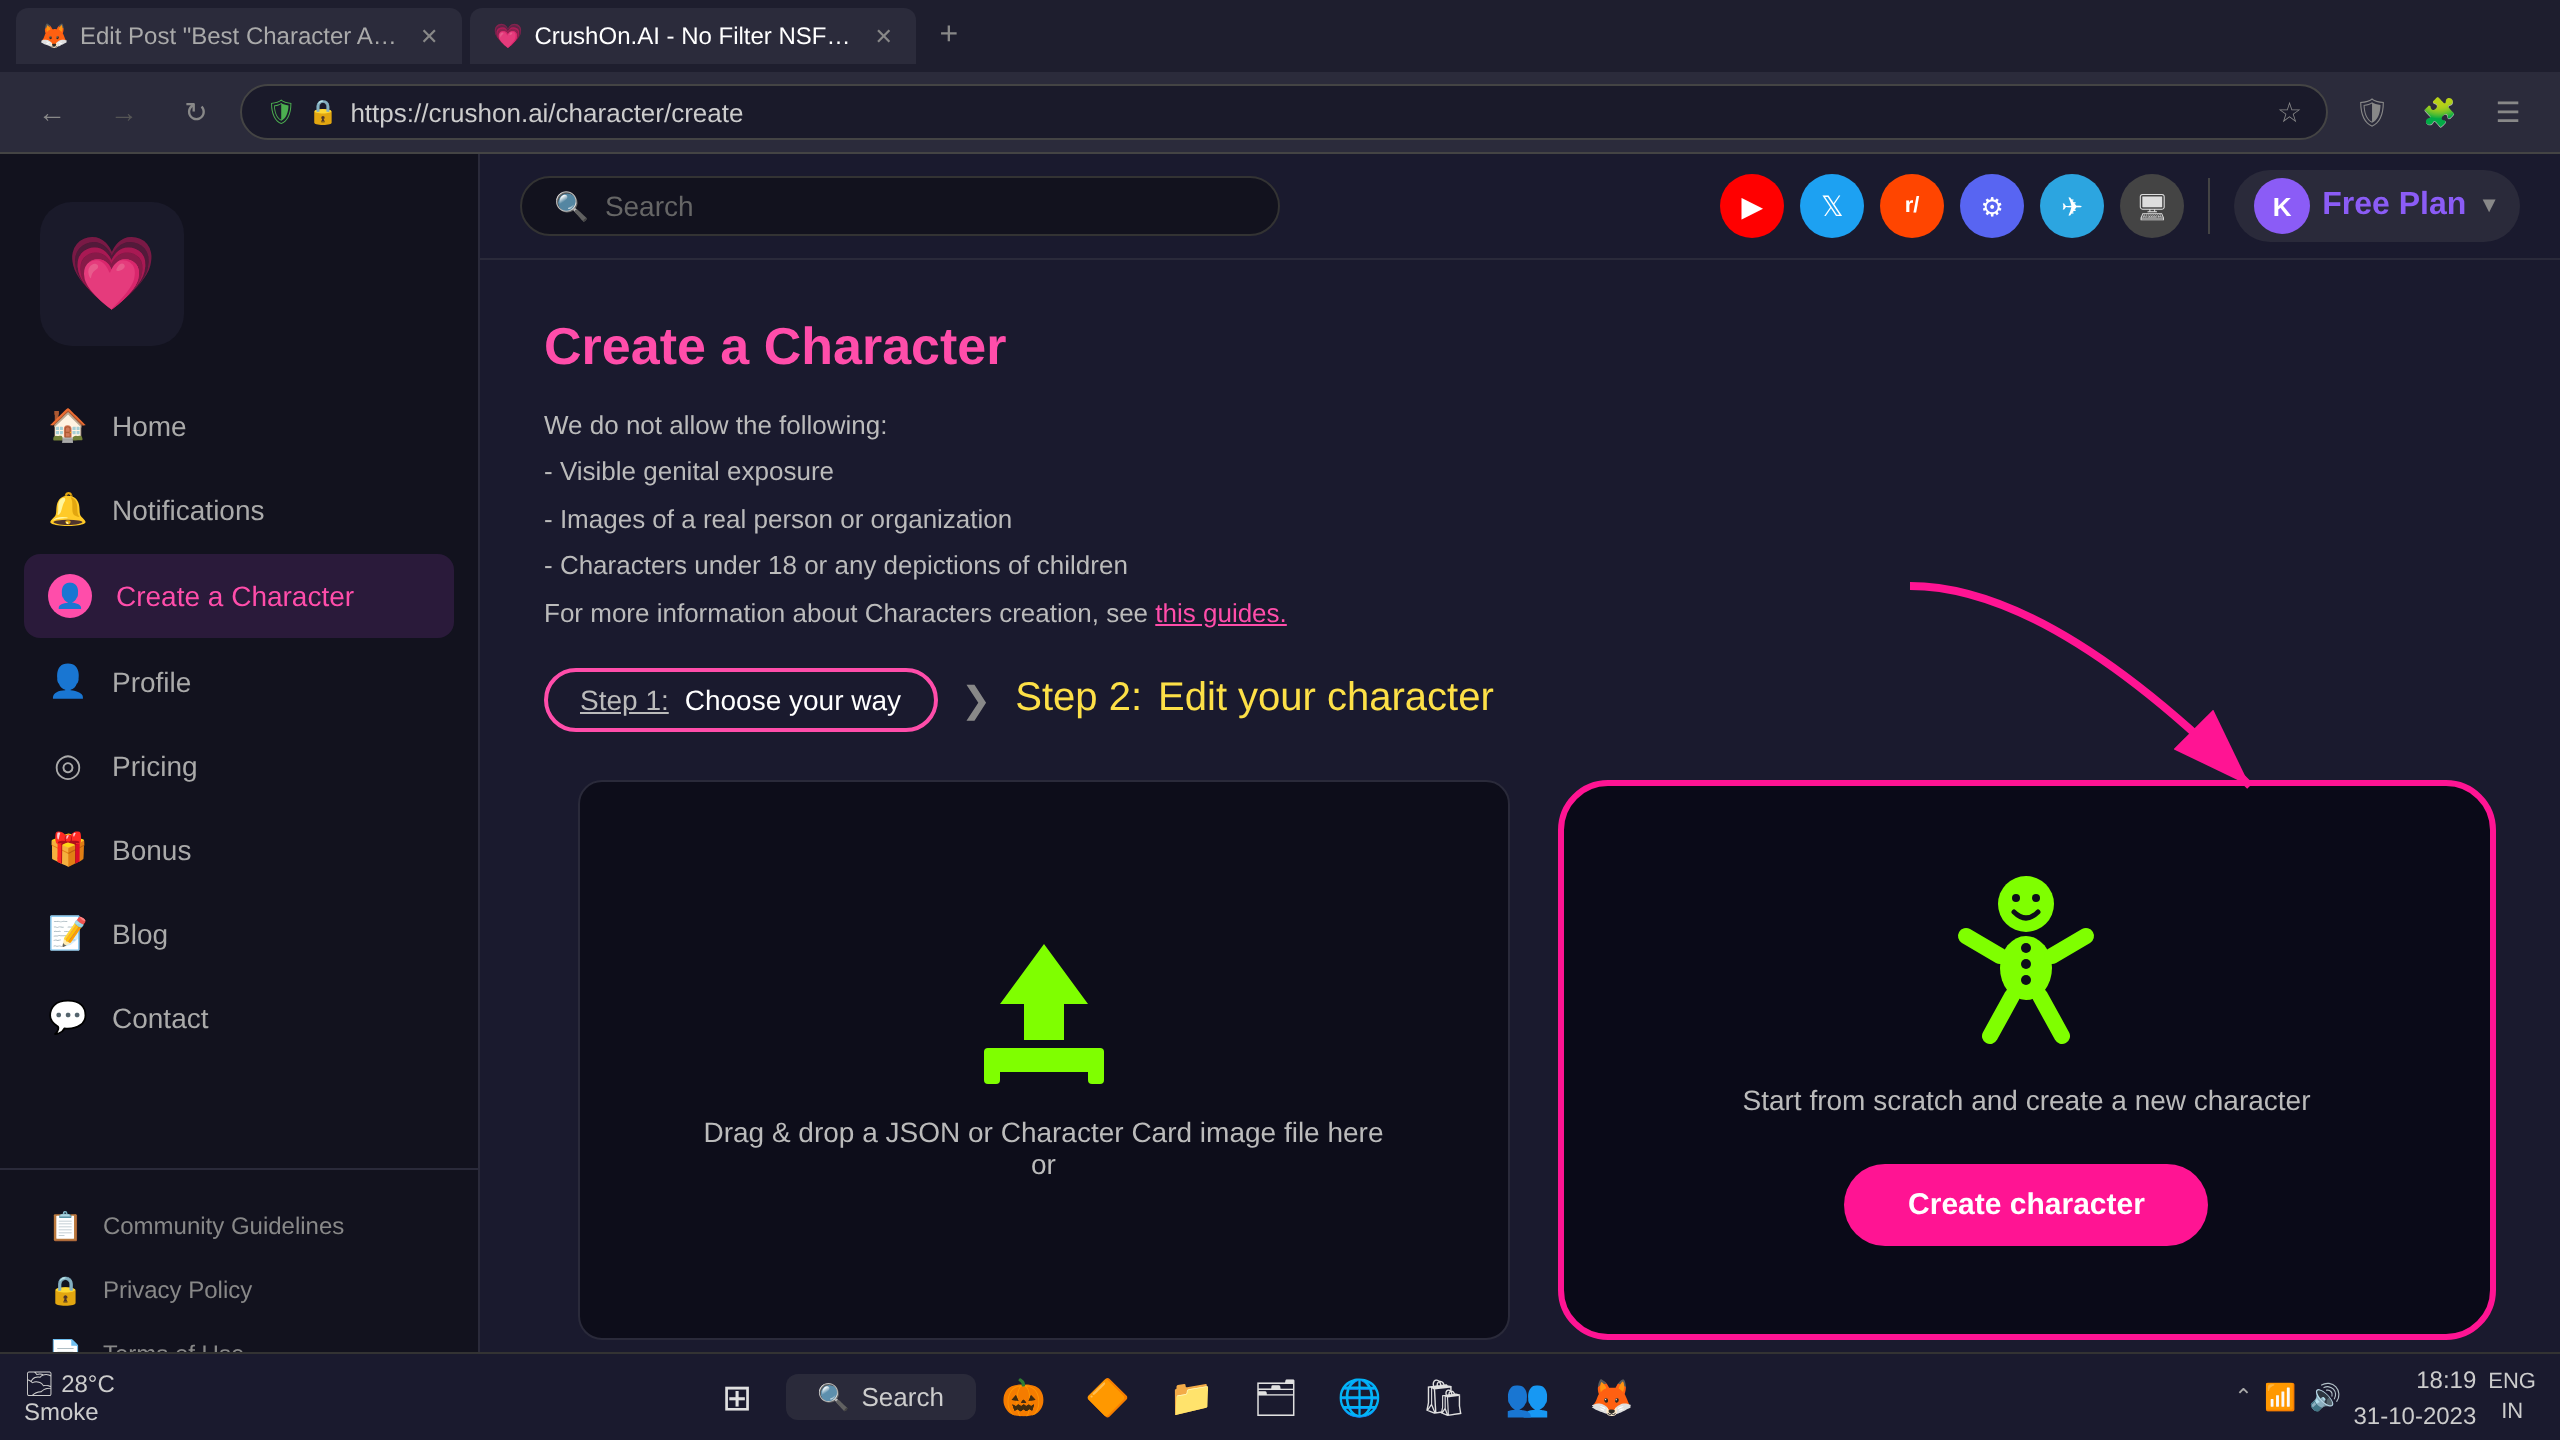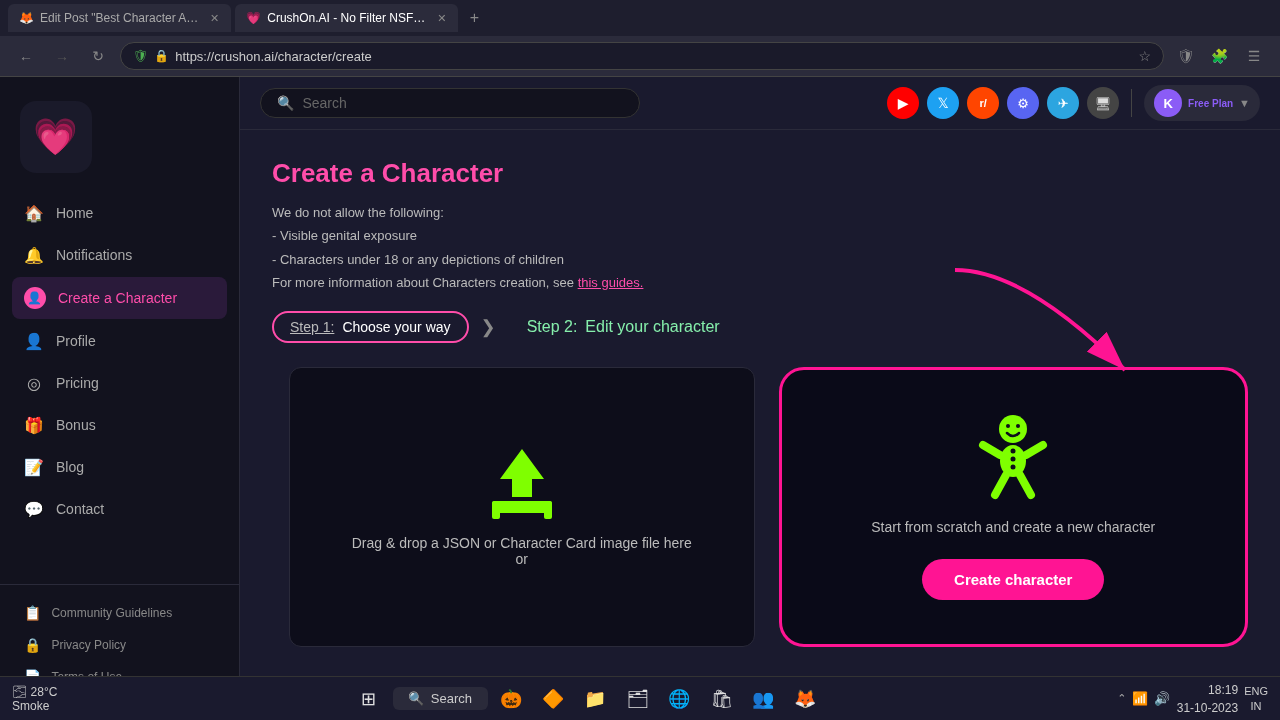--- a/index.html
+++ b/index.html
@@ -244,21 +244,21 @@
       border-radius: 50%;
       background: #8b5cf6;
       display: flex;
       align-items: center;
       justify-content: center;
       color: white;
       font-size: 13px;
       font-weight: bold;
     }
     .user-plan {
-      font-size: 10px;
+      font-size: 16px;
       color: #8b5cf6;
       font-weight: bold;
     }
     .chevron-down { color: #888; font-size: 11px; }
 
     
     .content-wrapper {
       flex: 1;
       display: flex;
       flex-direction: column;
@@ -303,23 +303,22 @@
       padding: 6px 16px;
       font-size: 14px;
     }
     .step-active .step-label { color: #bbb; font-weight: 500; text-decoration: underline; }
     .step-active .step-value { color: #fff; font-weight: 500; }
     .step-arrow { color: #888; font-size: 18px; }
     .step-inactive {
       display: flex;
       align-items: center;
       gap: 8px;
-      font-size: 16px;
-      color: #86efac;
-      margin-left: 19px;
+      font-size: 20px;
+      color: #fde047;
     }
 
     
     .cards-row {
       display: flex;
       gap: 24px;
     }
     .card {
       flex: 1;
       background: #0d0d1a;
@@ -534,20 +533,21 @@
         </div>
       </div>
     </div>
 
     <div class="main-content">
       <h1 class="page-title">Create a Character</h1>
 
       <div class="rules-list">
         <div>We do not allow the following:</div>
         <div>- Visible genital exposure</div>
+        <div>- Images of a real person or organization</div>
         <div>- Characters under 18 or any depictions of children</div>
         <div>
           <span>For more information about Characters creation, see </span><span class="guide-link">this guides.</span>
         </div>
       </div>
 
       <div class="steps-row">
         <div class="step-active">
           <span class="step-label">Step 1:</span>
           <span class="step-value">Choose your way</span>

